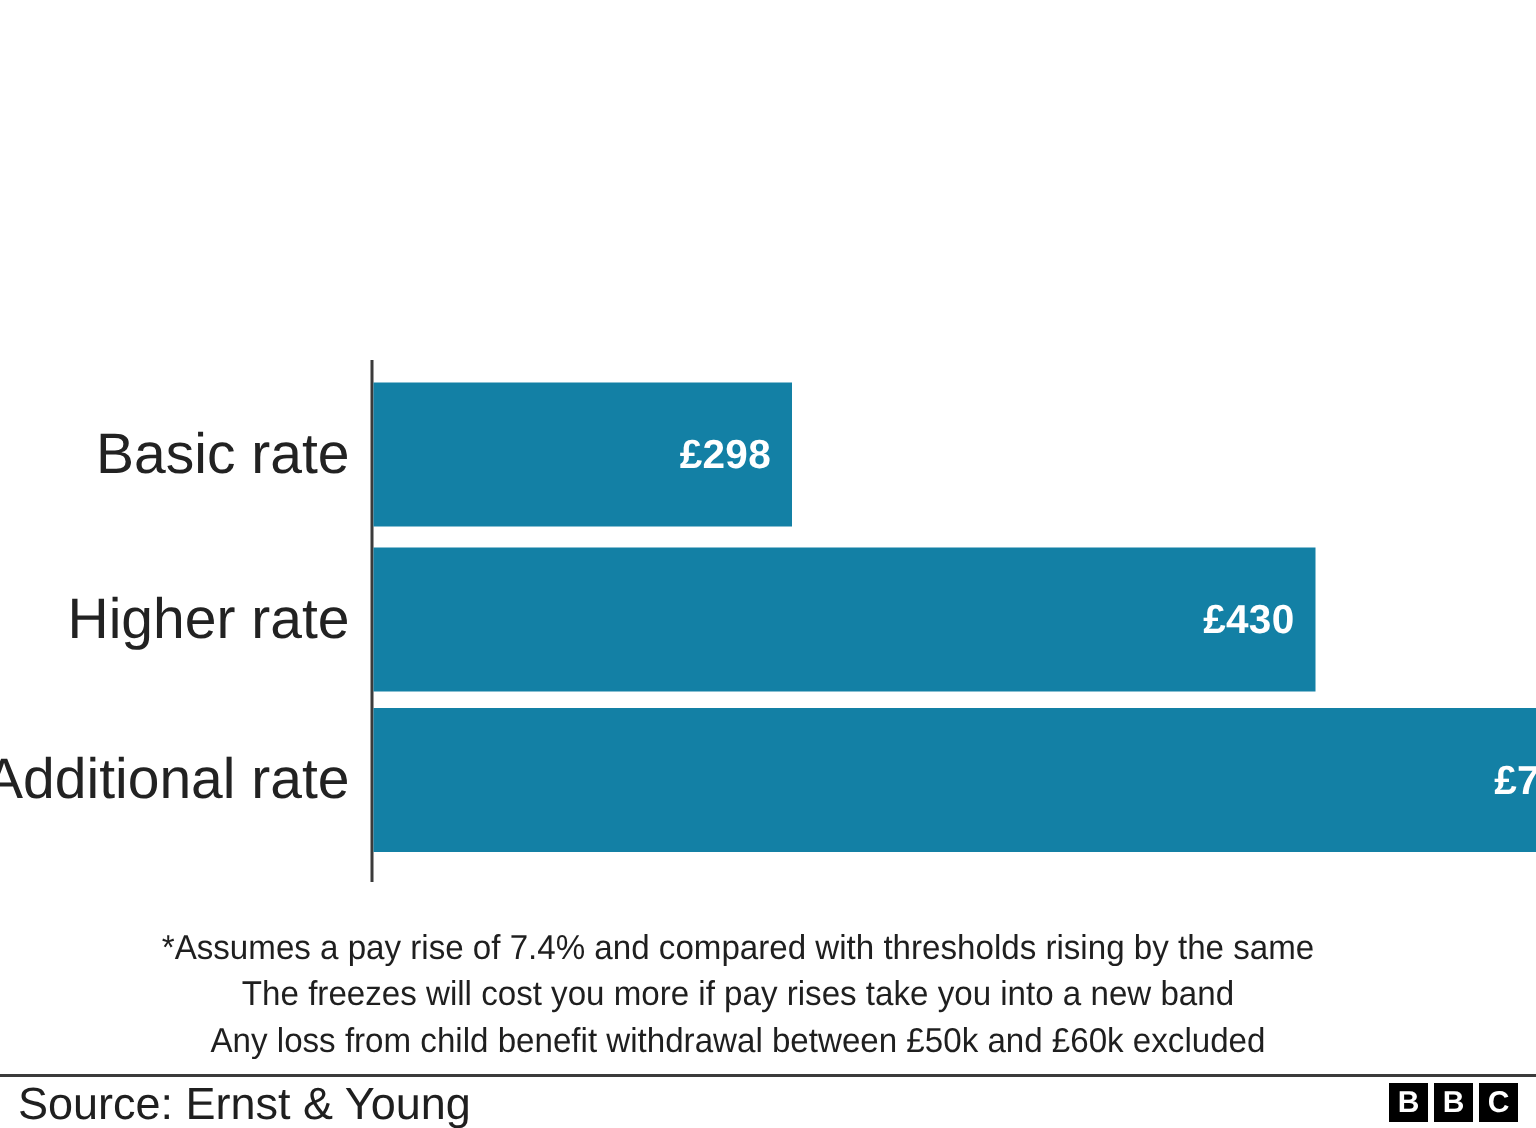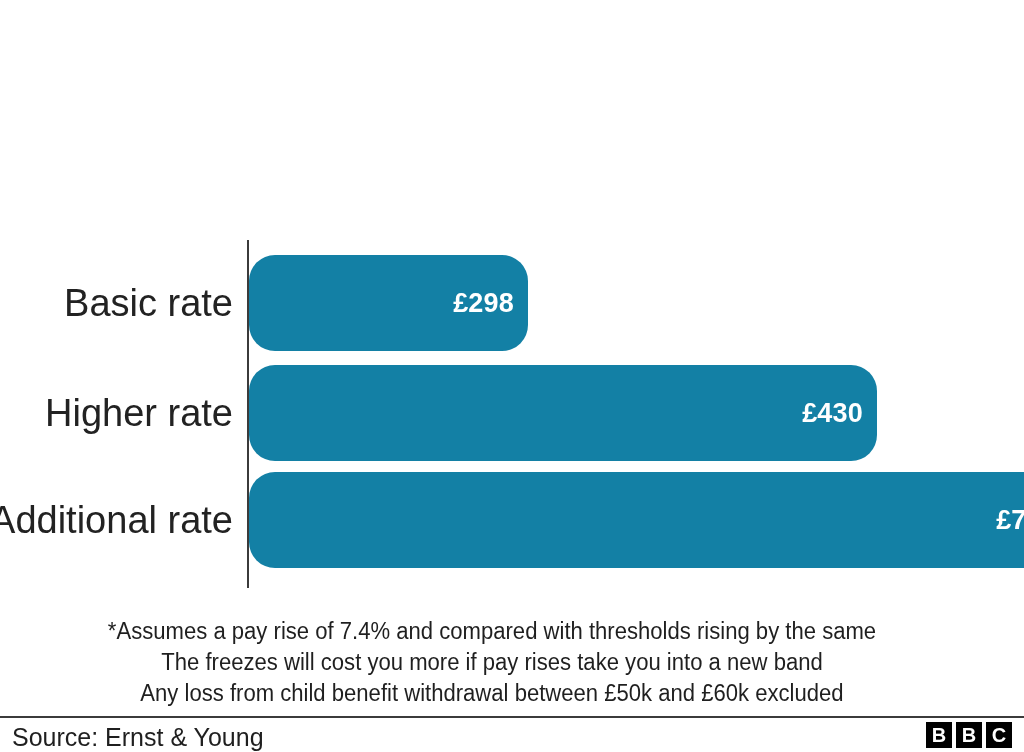--- a/index.html
+++ b/index.html
@@ -99,21 +99,20 @@
     position: absolute;
     left: 249px;
     top: 0px;
     height: 96px;
     background: #1380a5;
     display: flex;
     align-items: center;
     justify-content: flex-end;
     box-sizing: border-box;
     padding-right: 14px;
-    border-radius: 26px;
   }
   .bar-value {
     font-size: 27px;
     font-weight: bold;
     color: #ffffff;
     letter-spacing: 0.2px;
     white-space: nowrap;
   }
 
   
@@ -139,21 +138,21 @@
     left: 0px;
     top: 716px;
     width: 1024px;
     height: 2px;
     background: #3b3b3b;
   }
   .source {
     position: absolute;
     left: 12px;
     top: 722px;
-    font-size: 25px;
+    font-size: 30px;
     line-height: 30px;
     color: #1f1f1f;
     white-space: nowrap;
   }
   .bbc-logo {
     position: absolute;
     right: 12px;
     top: 722px;
     display: flex;
     gap: 4px;

